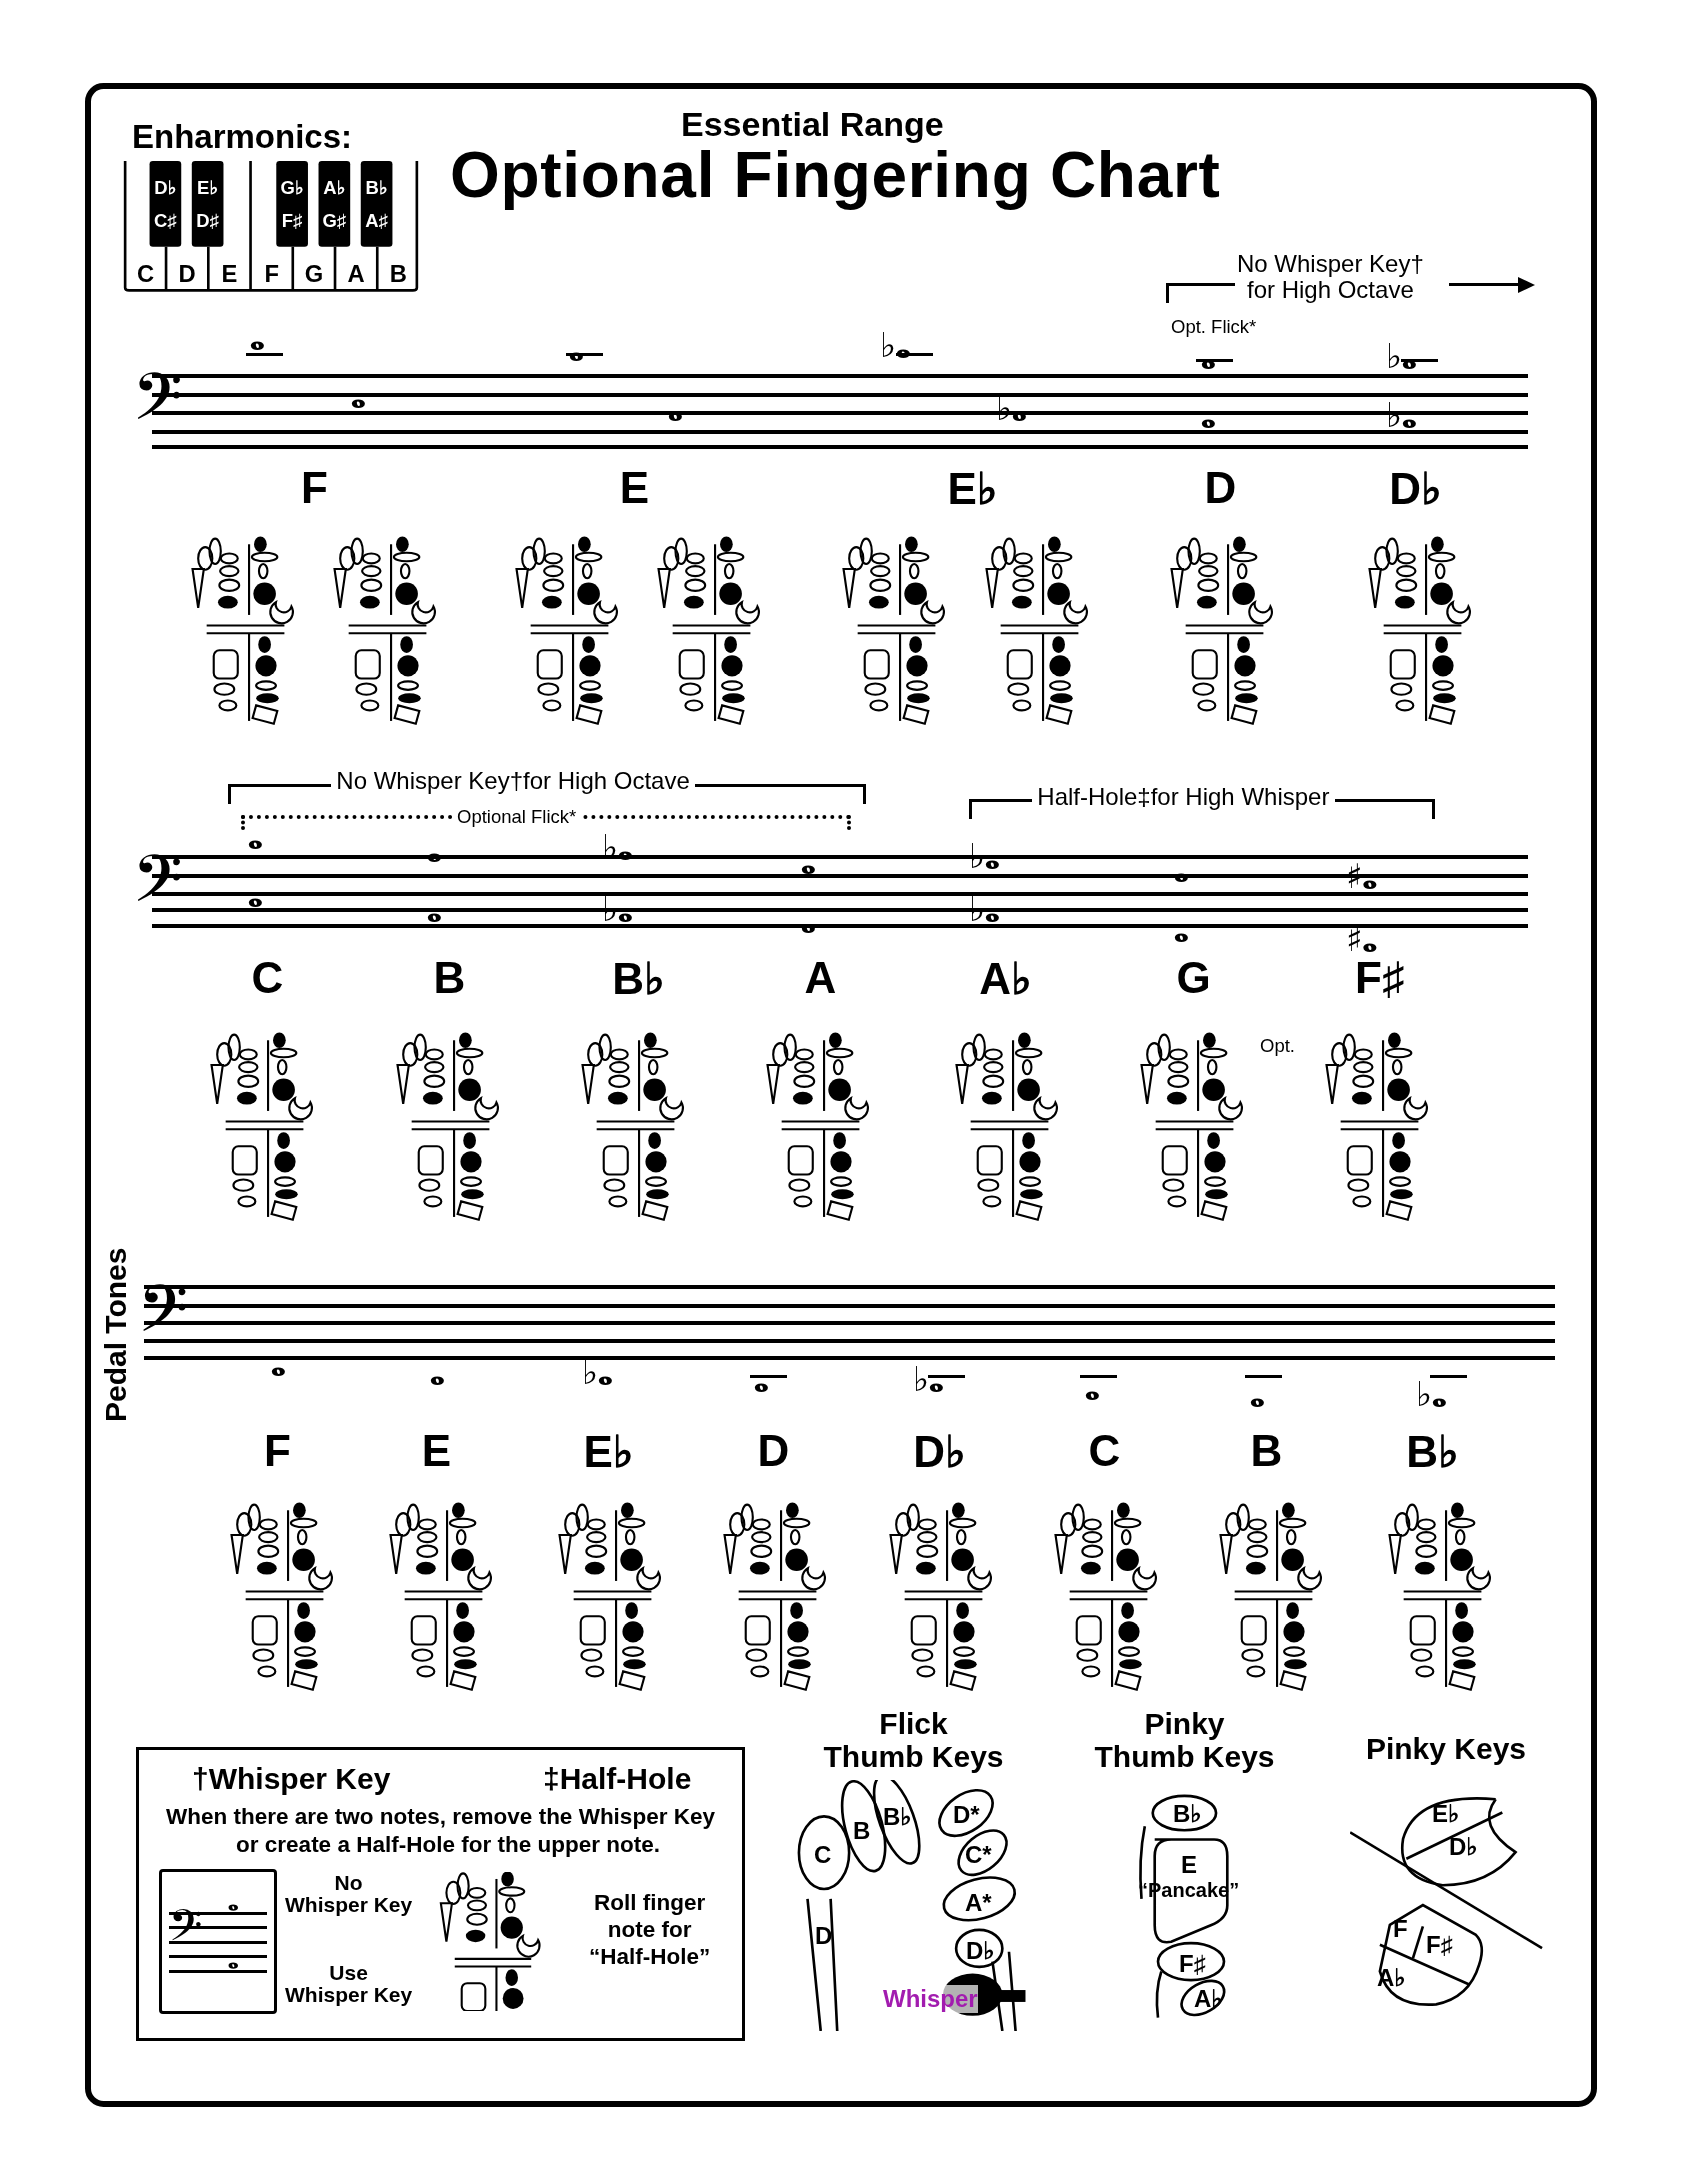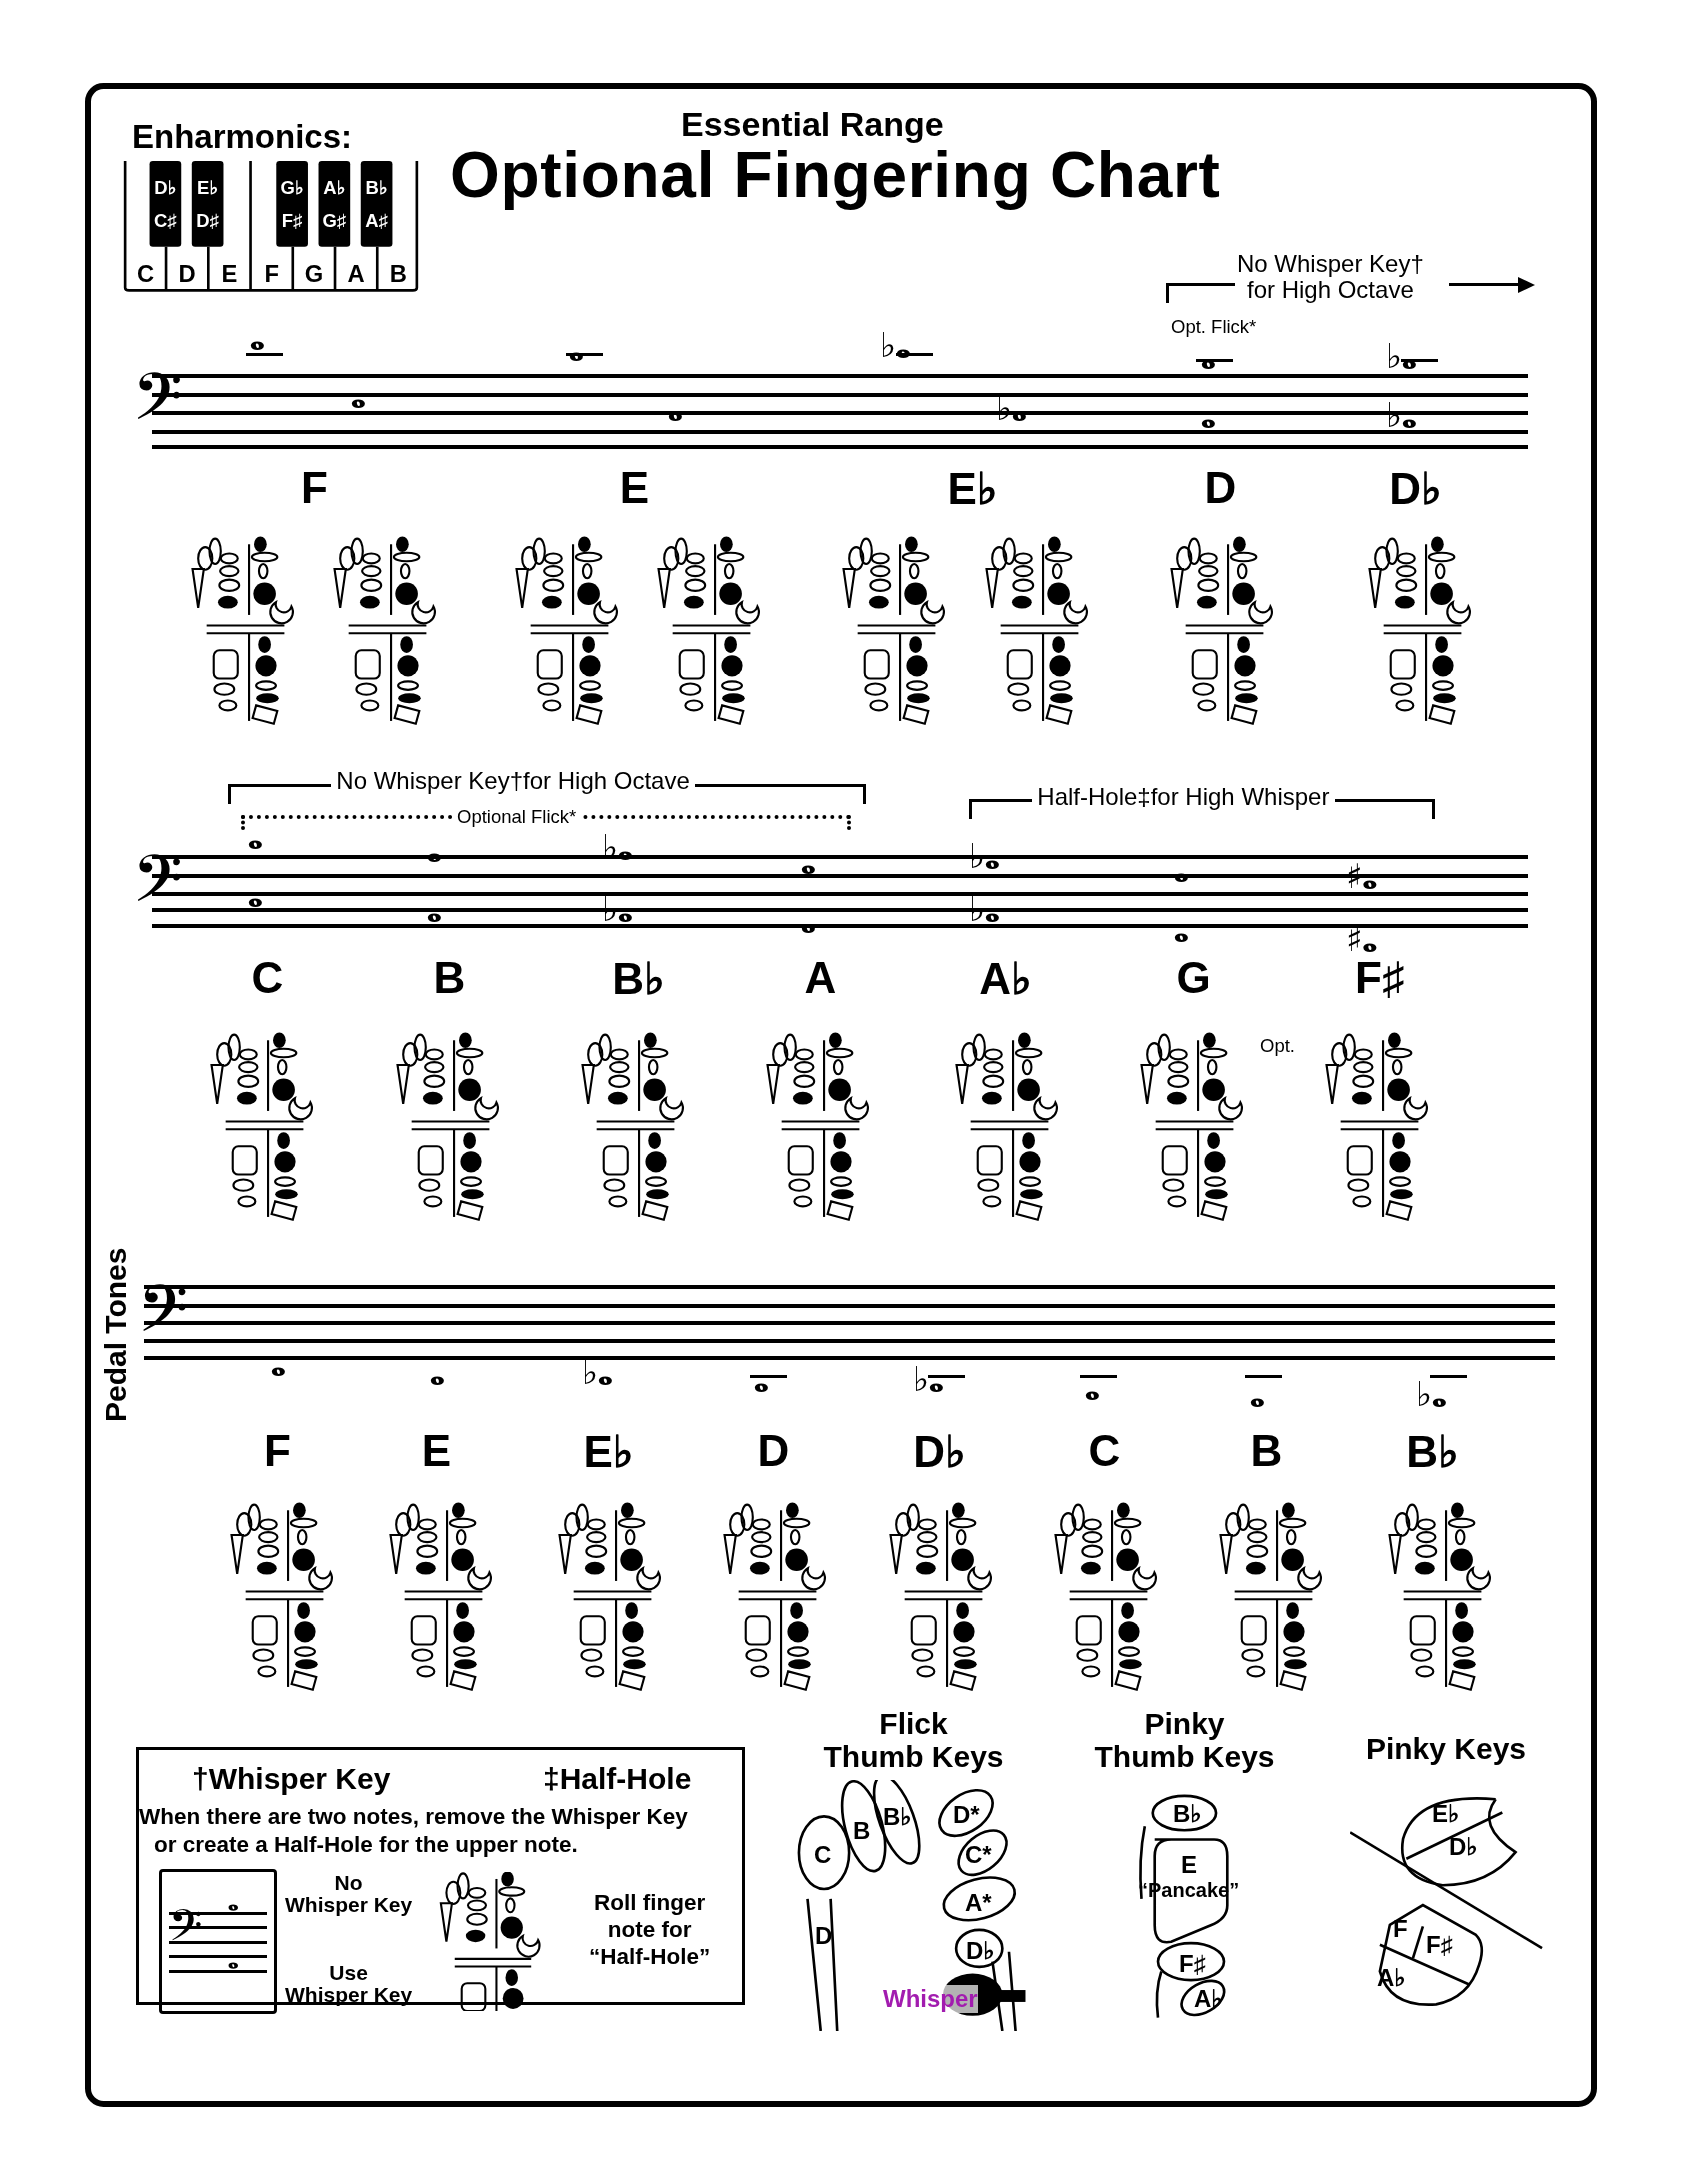--- a/index.html
+++ b/index.html
@@ -15,23 +15,23 @@
   .clef{position:absolute;font-family:"DejaVu Serif",serif;font-size:79px;line-height:1;}
   .note{position:absolute;font-family:"DejaVu Serif",serif;font-size:37px;font-weight:bold;line-height:1;}
   .acc{font-size:34px;font-weight:normal;}
   .ledger{position:absolute;height:2.6px;background:#000;}
   .note-name{position:absolute;font-size:44px;font-weight:bold;text-align:center;width:79px;}
   .fing{position:absolute;width:126px;height:212px;}
   .annot{position:absolute;font-size:24px;white-space:nowrap;}
   .annot-small{font-size:18.5px;}
   .bracket{position:absolute;border-top:3.3px solid #000;border-left:3.3px solid #000;border-right:3.3px solid #000;height:17px;}
   .dotline{position:absolute;border-top:4px dotted #000;height:10.6px;border-left:4px dotted #000;border-right:4px dotted #000;}
-  .legend{left:136px;top:1747px;width:609px;height:258px;border:3.3px solid #000;box-sizing:border-box;}
+  .legend{left:136px;top:1747px;width:609px;height:294px;border:3.3px solid #000;box-sizing:border-box;}
   .legend h3{margin:0;font-size:30px;font-weight:bold;}
-  .legend p{margin:0;font-size:22.5px;font-weight:bold;text-align:left;line-height:1.2;}
+  .legend p{margin:0;font-size:22.5px;font-weight:bold;text-align:center;line-height:1.2;}
   .key-title{font-size:30px;font-weight:bold;text-align:center;line-height:1.1;}
   .keylabel{position:absolute;font-size:24px;font-weight:bold;}
   .pedal-label{left:99px;top:1422px;font-size:30px;font-weight:bold;transform:rotate(-90deg);transform-origin:left top;white-space:nowrap;}
 </style>
 </head>
 <body>
 
 <div class="frame"></div>
 
 <div class="abs enh-title">Enharmonics:</div>

